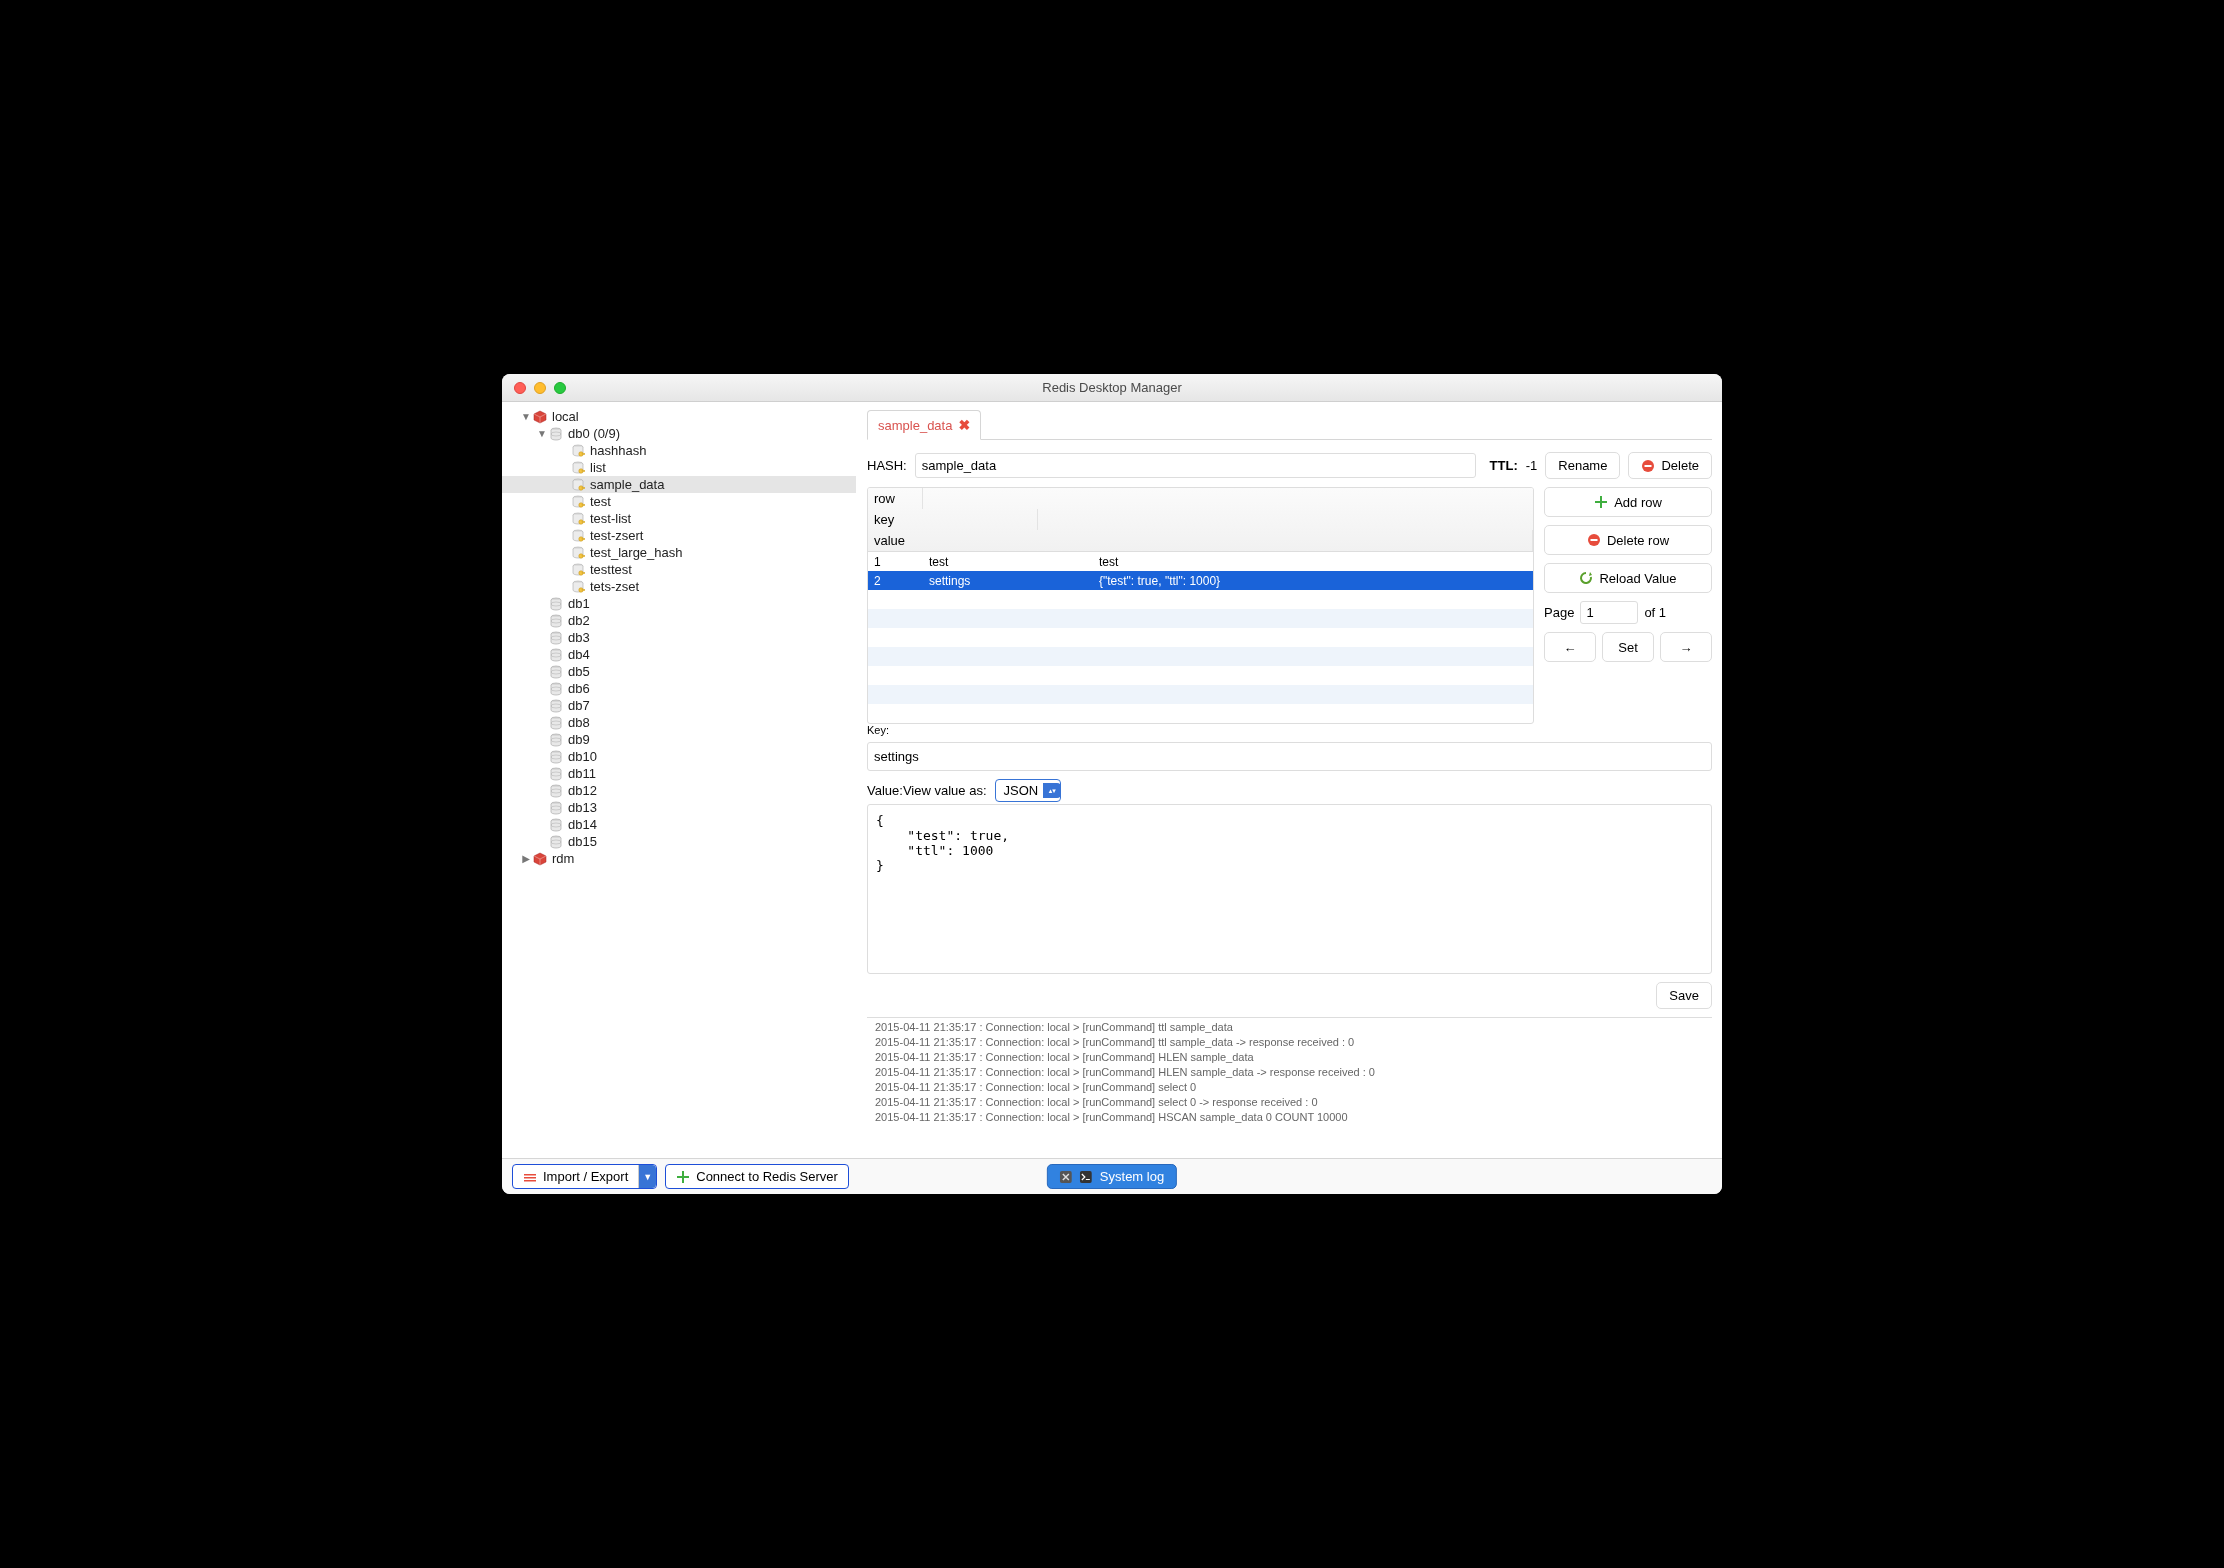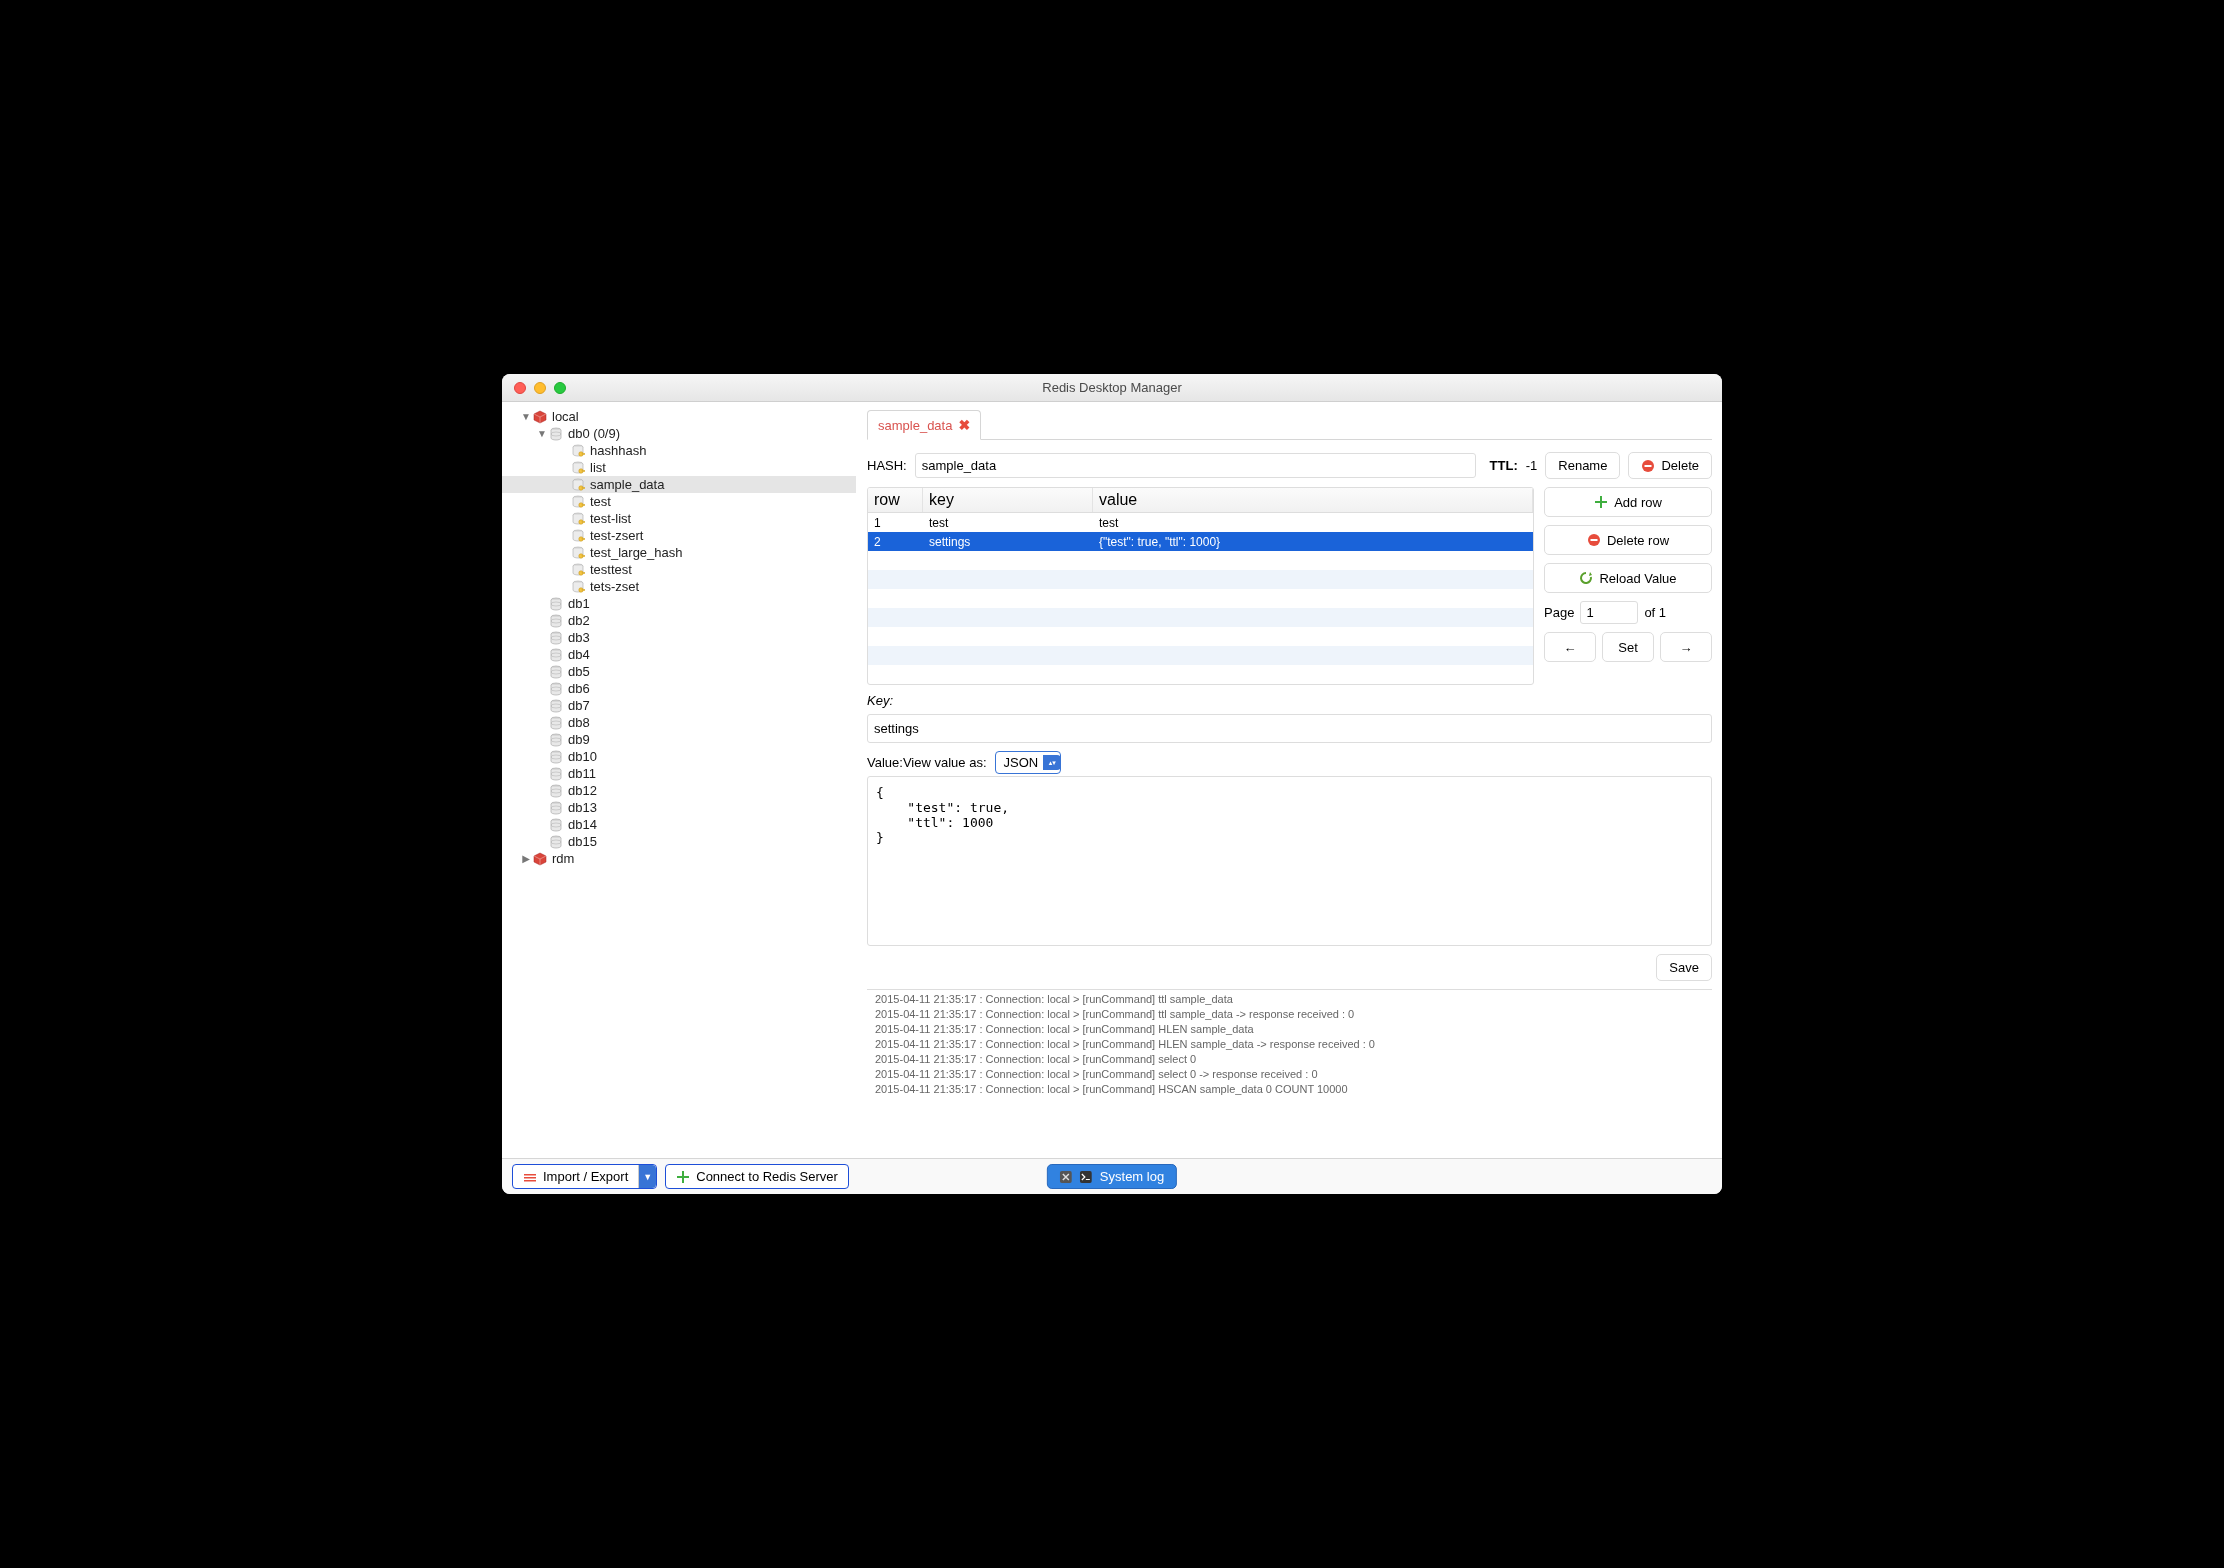--- a/index.html
+++ b/index.html
@@ -28,37 +28,37 @@
 .tab { border: 1px solid #d6d6d6; border-bottom: 1px solid #fff; border-radius: 4px 4px 0 0; padding: 6px 10px; font-size: 13px; color: #d9534f; display: flex; align-items: center; gap: 6px; margin-bottom: -1px; background: #fff; }
 .tab .x { color: #e74c3c; font-weight: bold; font-size: 14px; }
 .toprow { display: flex; align-items: center; gap: 8px; margin: 12px 0 8px 0; font-size: 13px; }
 .toprow label { font-weight: normal; }
 .hashinput { flex: 1; border: 1px solid #ddd; border-radius: 3px; padding: 4px 6px; font-size: 13px; background: #fff; }
 .ttl-label { margin-left: 6px; font-weight: bold; }
 .btn { border: 1px solid #ddd; border-radius: 5px; background: #fff; padding: 5px 12px; font-size: 13px; display: inline-flex; align-items: center; gap: 6px; cursor: pointer; }
 .ico { width: 14px; height: 14px; display: inline-flex; align-items: center; justify-content: center; }
 .midrow { display: flex; gap: 10px; }
 .grid { flex: 1; border: 1px solid #ddd; border-radius: 3px; overflow: hidden; }
-.gridhead { display: flex; background: linear-gradient(#fbfbfb,#f1f1f1); border-bottom: 1px solid #ddd; font-size: 16px; }
+.gridhead { display: flex; background: linear-gradient(#fbfbfb,#f1f1f1); border-bottom: 1px solid #ddd; font-size: 13px; flex-direction: column; }
 .gridhead .gcell { padding: 3px 6px; border-right: 1px solid #e3e3e3; }
 .gc-row { width: 55px; }
 .gc-key { width: 170px; }
 .gc-val { flex: 1; }
 .gridbody { font-size: 12px; }
 .grow { display: flex; height: 19px; align-items: center; }
 .grow:nth-child(even) { background: #eef4fb; }
 .grow.sel { background: #1a63d9; color: #fff; }
 .grow .gcell { padding: 2px 6px; overflow: hidden; text-overflow: ellipsis; white-space: nowrap; }
 .rightcol { width: 168px; display: flex; flex-direction: column; gap: 8px; }
 .rightcol .btn { justify-content: center; height: 30px; }
 .pager { display: flex; align-items: center; gap: 6px; font-size: 13px; }
 .pager input { width: 58px; border: 1px solid #ddd; border-radius: 3px; padding: 3px 5px; font-size: 13px; }
 .pager-btns { display: flex; gap: 6px; }
 .pager-btns .btn { flex: 1; padding: 4px 0; justify-content: center; }
-.keylabel { font-size: 13px; margin-top: 8px; font-style: italic; }
+.keylabel { font-size: 11px; margin-top: 0; }
 .keyfield { width: 100%; border: 1px solid #ddd; border-radius: 3px; padding: 6px; font-size: 13px; margin-top: 6px; }
 .valrow { display: flex; align-items: center; margin-top: 12px; font-size: 13px; }
 .select { border: 1px solid #3874d6; border-radius: 4px; padding: 3px 22px 3px 8px; font-size: 13px; background: #fff; position: relative; }
 .select-wrap { position: relative; display: inline-block; }
 .select-arr { position: absolute; right: 0; top: 0; bottom: 0; width: 18px; background: #3874d6; border-radius: 0 4px 4px 0; display: flex; flex-direction: column; align-items: center; justify-content: center; color: #fff; font-size: 7px; }
 .valuearea { width: 100%; border: 1px solid #ddd; border-radius: 3px; padding: 8px; font-size: 13px; margin-top: 6px; height: 170px; font-family: Menlo, monospace; white-space: pre; resize: none; }
 .saverow { display: flex; justify-content: flex-end; margin-top: 8px; }
 .log { margin-top: 8px; border-top: 1px solid #ddd; background: #fff; font-family: Menlo, monospace; font-size: 11px; color: #666; height: 106px; overflow: hidden; padding: 2px 8px; line-height: 15px; }
 .bottombar { height: 36px; border-top: 1px solid #d6d6d6; background: #f9f9f9; display: flex; align-items: center; padding: 0 10px; position: relative; }
 .bb-left { display: flex; gap: 8px; }

